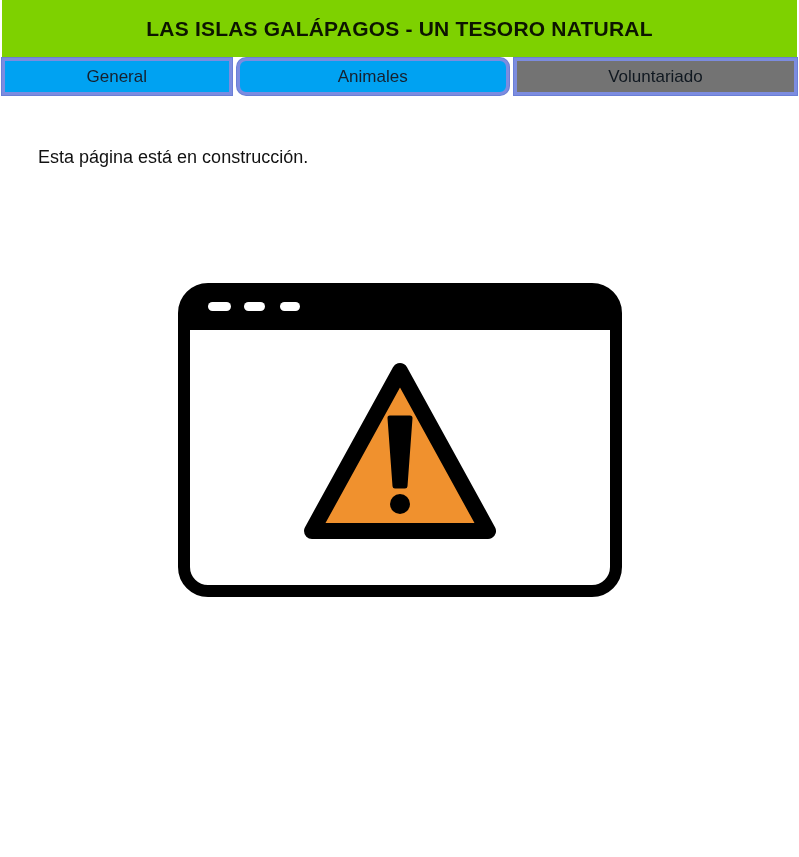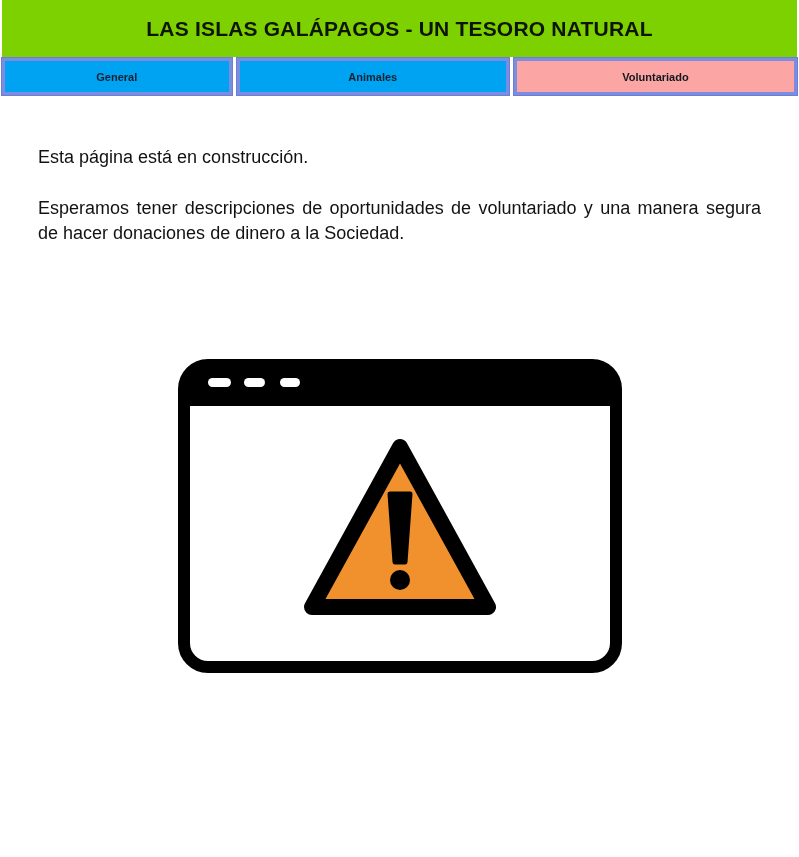--- a/index.html
+++ b/index.html
@@ -40,32 +40,32 @@
     gap: 5px;
   }
   .tab {
     height: 37px;
     border: 3px solid #7c8ce0;
     box-shadow: 0 0 0 1px #6a7fd6;
     background: #00a2f2;
     display: flex;
     align-items: center;
     justify-content: center;
-    font-size: 11px;
-    font-weight: bold;
+    font-size: 17px;
+    font-weight: normal;
     color: #16202e;
     cursor: pointer;
     box-sizing: border-box;
   }
   .tab:nth-child(1) { flex: 167; }
-  .tab:nth-child(2) { flex: 199; }
+  .tab:nth-child(2) { flex: 199; border-radius: 9px; }
   .tab:nth-child(3) { flex: 207; }
   .tab:nth-child(4) { flex: 205; }
   .tab.active {
-    background: #fca5a5;
+    background: #737373;
     color: #101820;
   }
 
   
   .content {
     padding: 0 38px;
     color: #121212;
   }
   .content .p1 {
     margin: 50px 0 12px 0;
@@ -95,21 +95,20 @@
   </header>
 
   <nav class="tabbar">
     <div class="tab">General</div>
     <div class="tab">Animales</div>
     <div class="tab active">Voluntariado</div>
   </nav>
 
   <main class="content">
     <p class="p1">Esta página está en construcción.</p>
-    <p class="p2">Esperamos tener descripciones de oportunidades de voluntariado y una manera segura de hacer donaciones de dinero a la Sociedad.</p>
   </main>
 
   <svg class="illustration" width="444" height="314" viewBox="0 0 444 314" aria-hidden="true">
 
     <rect x="6" y="6" width="432" height="302" rx="24" fill="#ffffff" stroke="#000000" stroke-width="12"></rect>
 
     <path d="M 30 6 L 414 6 A 24 24 0 0 1 438 30 L 438 47 L 6 47 L 6 30 A 24 24 0 0 1 30 6 Z" fill="#000000"></path>
 
     <rect x="30" y="19" width="23" height="9" rx="4.5" fill="#ffffff"></rect>
     <rect x="66" y="19" width="21" height="9" rx="4.5" fill="#ffffff"></rect>

